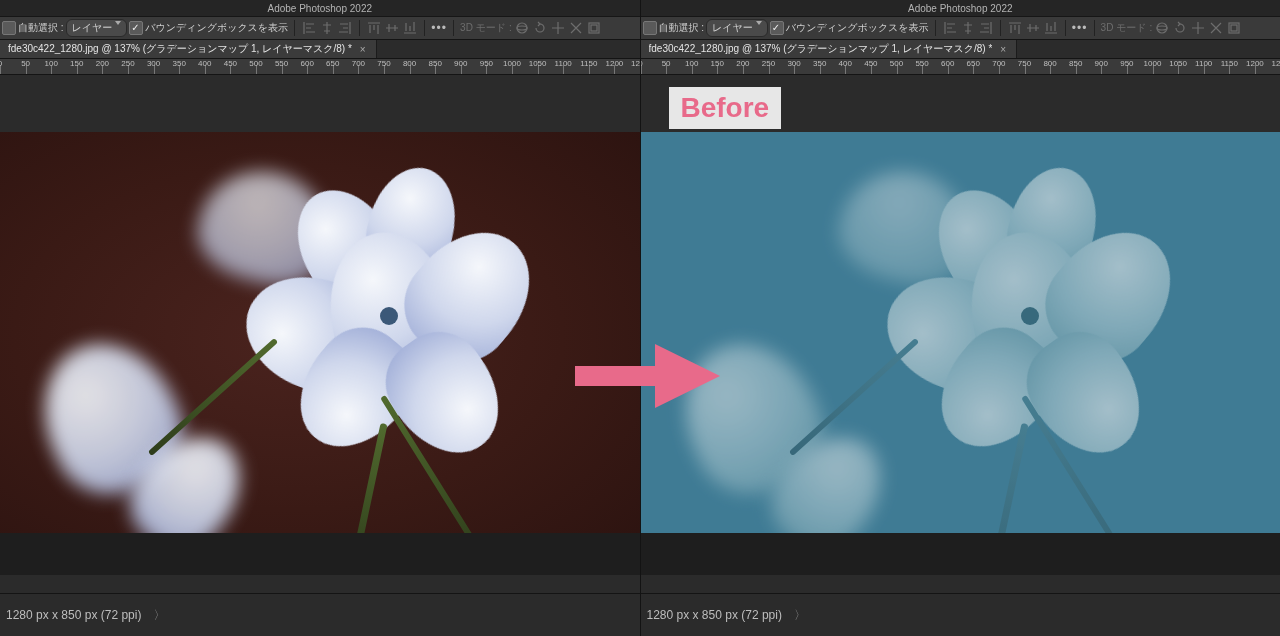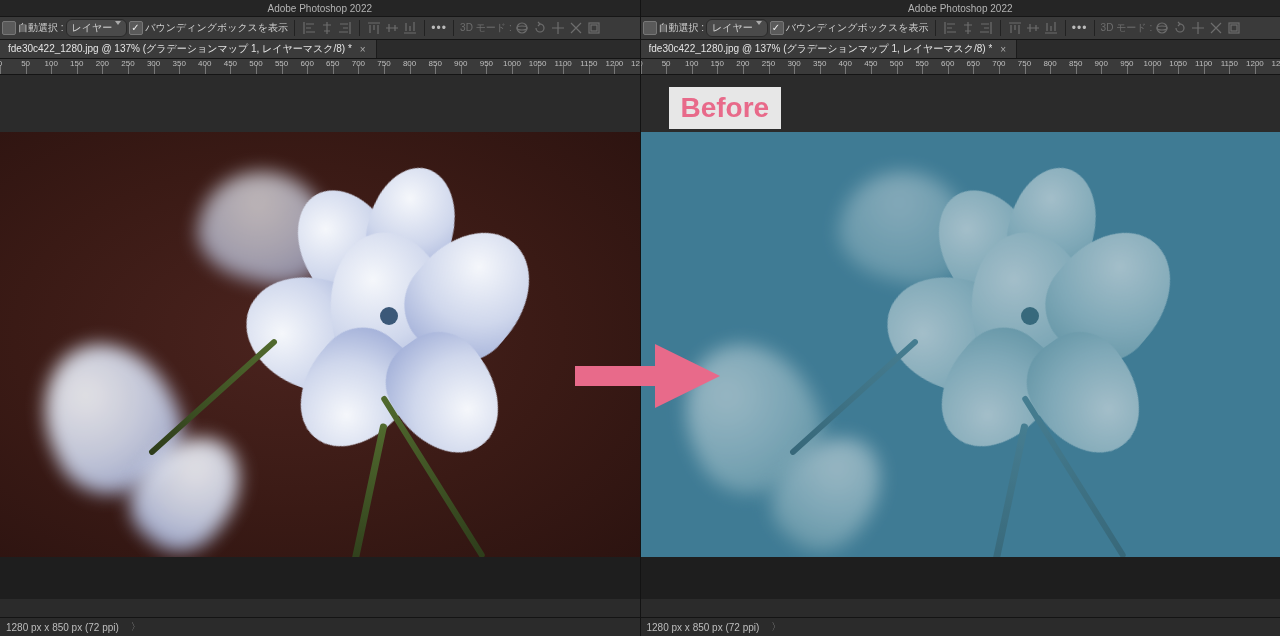--- a/index.html
+++ b/index.html
@@ -68,21 +68,21 @@
   .stem{position:absolute;border-radius:3px}
   .before .stem{background:linear-gradient(#516a2e,#2e3d1b)}
   .after  .stem{background:linear-gradient(#4a7f8f,#345e6b)}
   .blurshape{filter:blur(9px);opacity:.9}
   
   .anno{position:absolute;background:var(--label-bg);padding:5px 12px}
   .anno .t{color:var(--accent);font-weight:700;font-size:28px;font-family:"Arial Rounded MT Bold","Helvetica Neue",Arial,sans-serif}
   
   .arrow{position:absolute;z-index:50;pointer-events:none}
   
-  .status{height:18px;background:#2b2b2b;border-top:1px solid #141414;display:flex;align-items:center;color:#bdbdbd;font-size:10px;padding:0 6px;gap:8px}
+  .status{height:18px;background:#2b2b2b;border-top:1px solid #141414;display:flex;align-items:center;color:#bdbdbd;font-size:12px;padding:12px 6px;gap:8px}
   .status .carat{color:#888;padding:0 4px}
   
   .gap{position:absolute;left:0;right:0;bottom:18px;height:42px;background:#1e1e1e}
 </style>
 </head>
 <body>
 
 <div class="split">
 
   <div class="pane">

